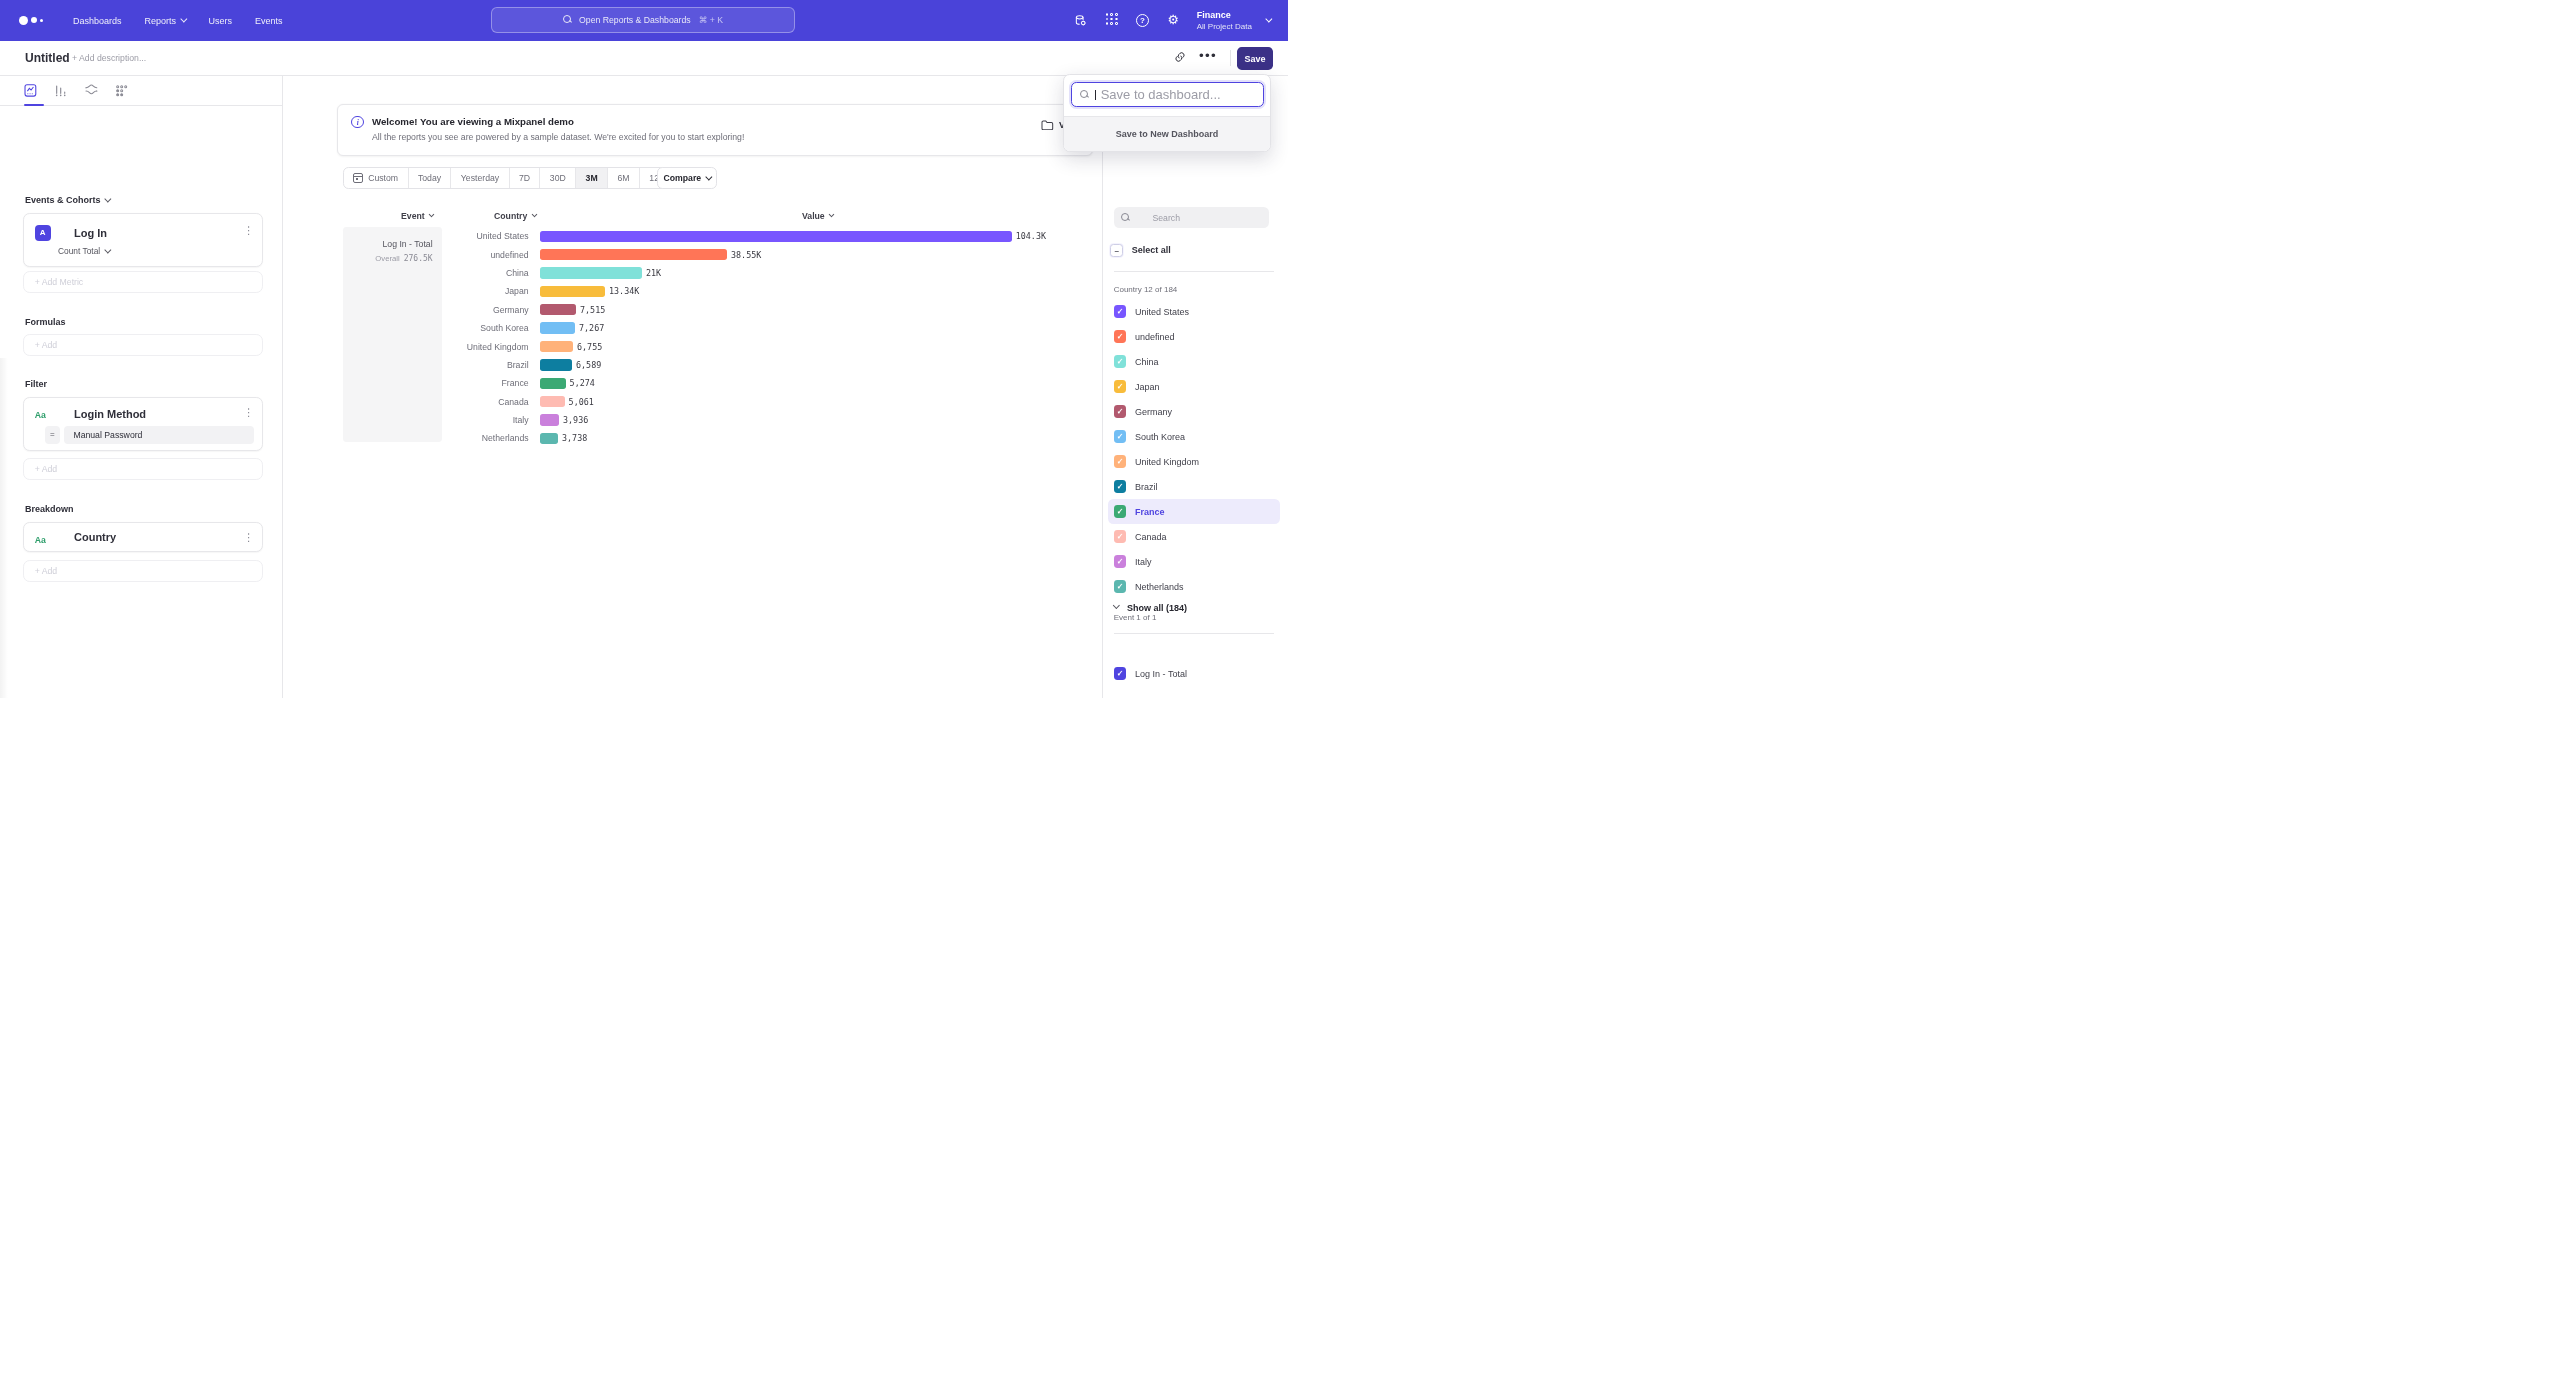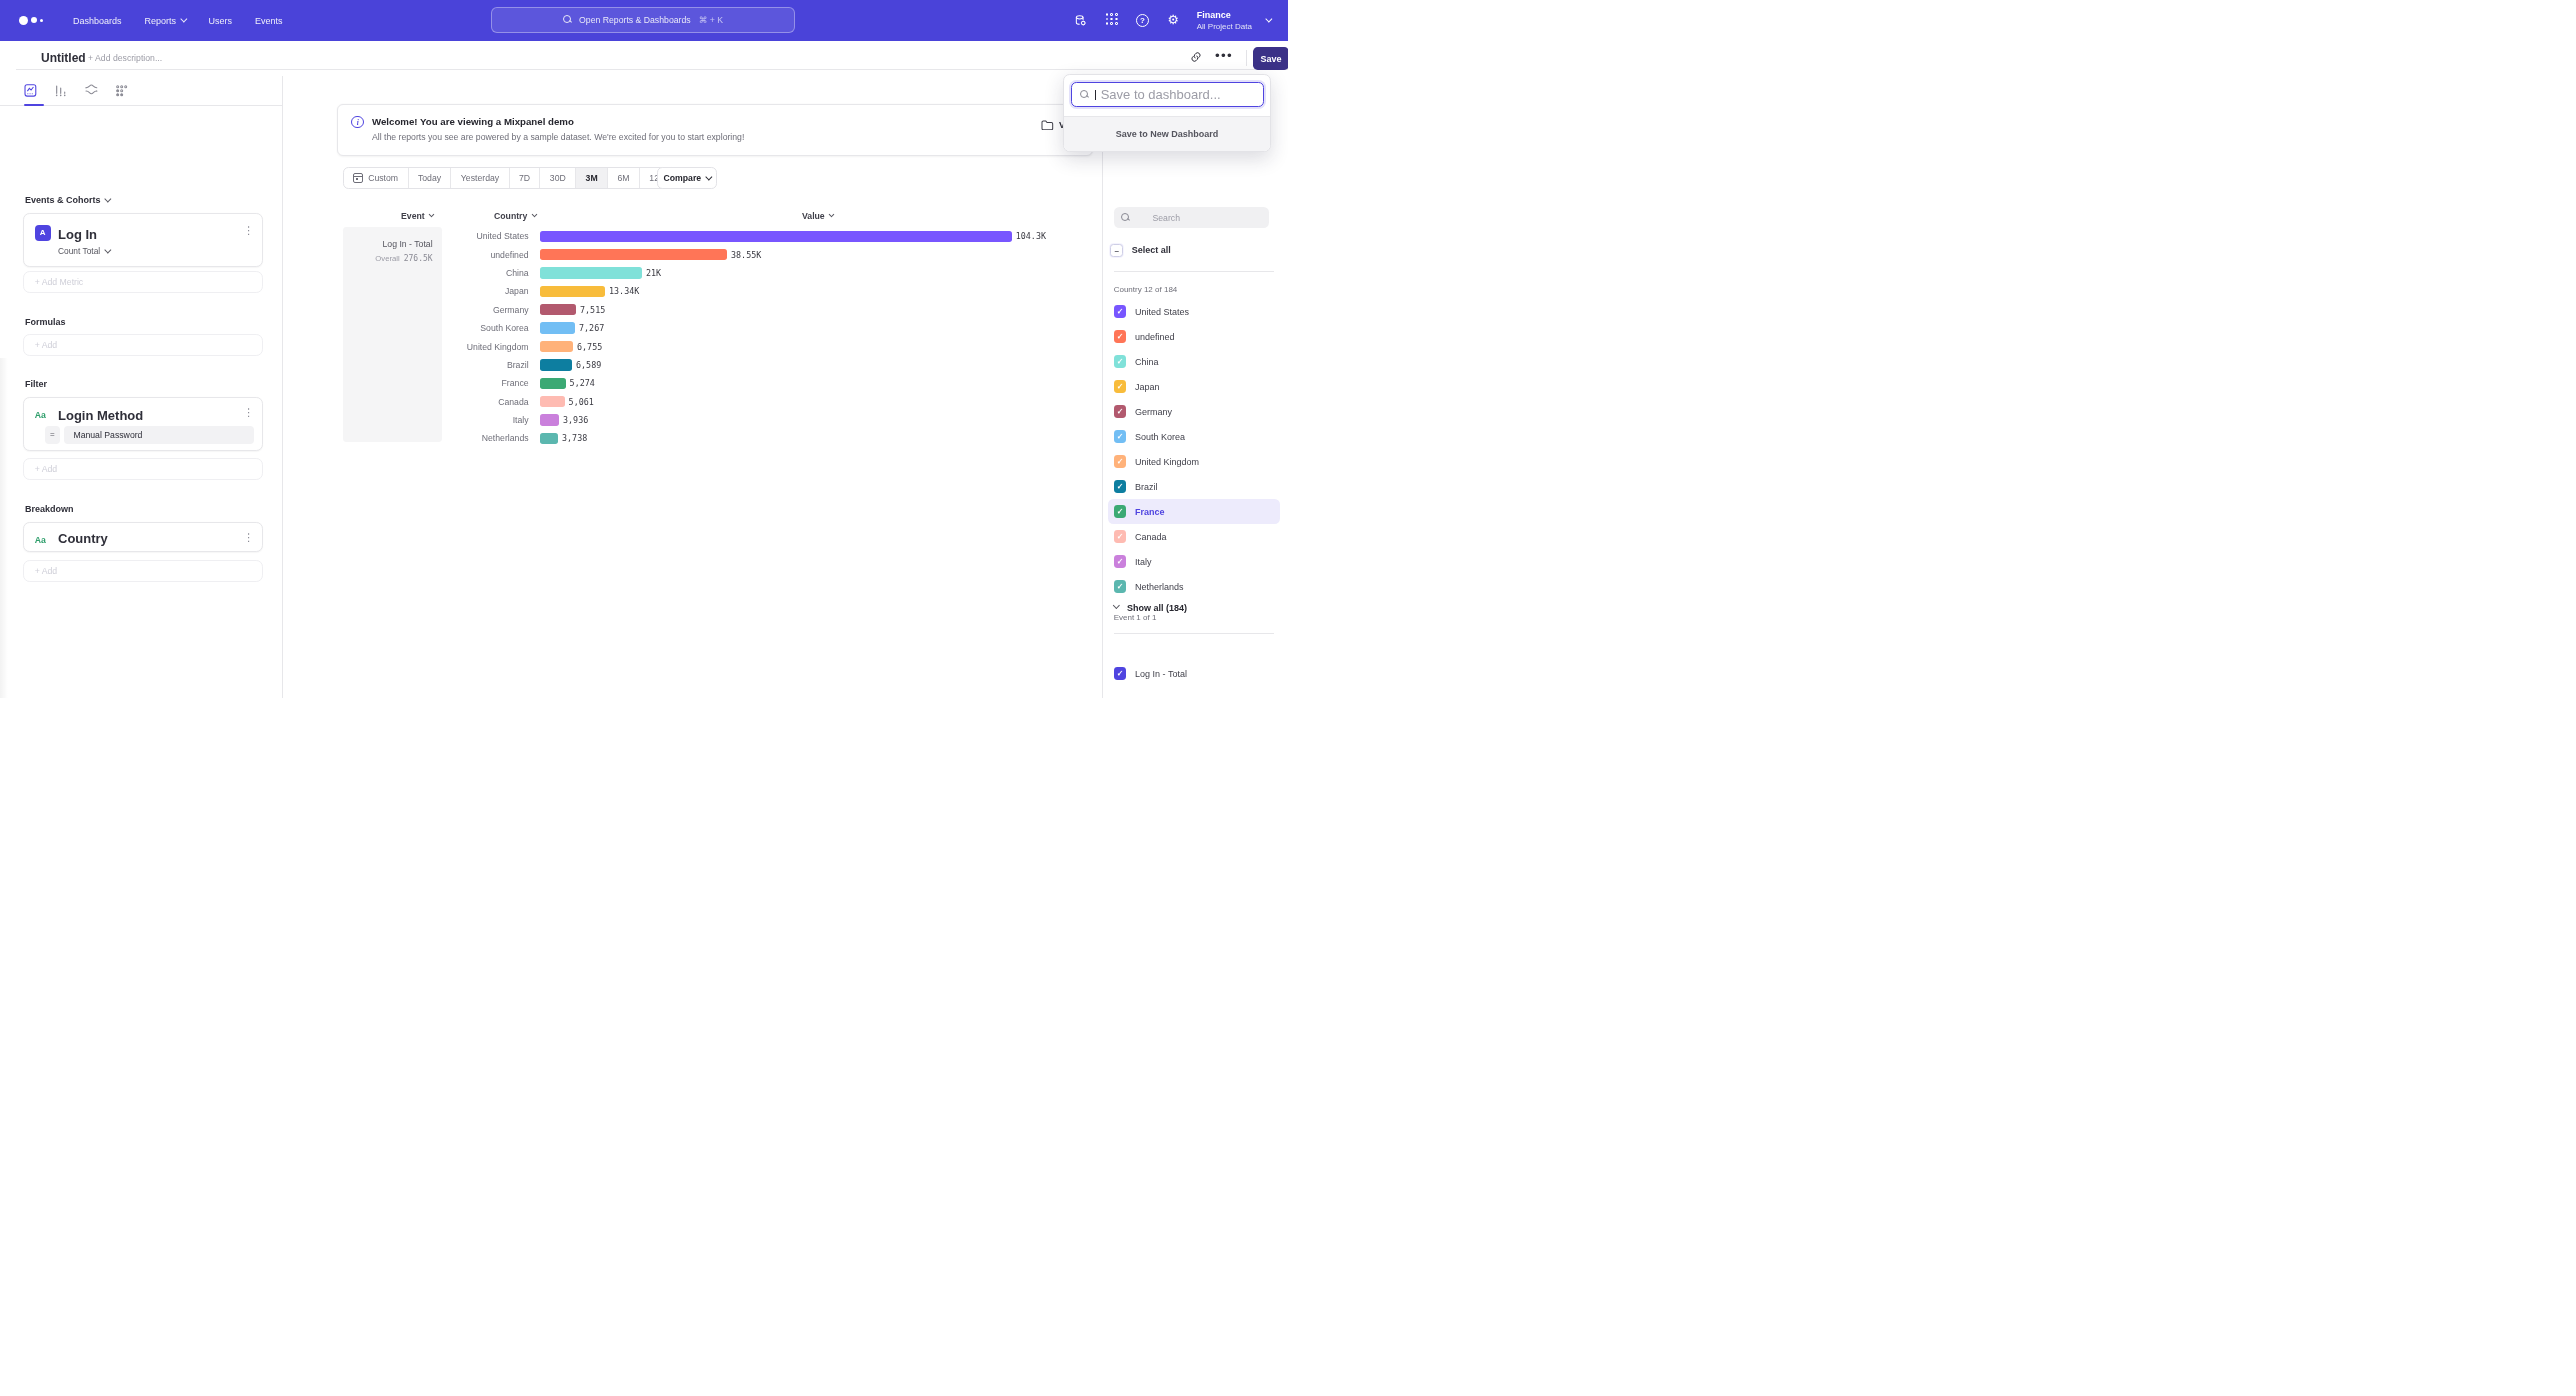--- a/index.html
+++ b/index.html
@@ -25,42 +25,42 @@
   .grid-ico { display:grid; grid-template-columns:repeat(3,2.7px); grid-template-rows:repeat(3,2.7px); gap:2px; }
   .grid-ico span{ width:2.7px;height:2.7px;border:0.8px solid #fff;border-radius:1px; }
   .help-ico { width:13.4px;height:13.4px;border:1.1px solid #fff;border-radius:50%;font-size:8px;display:flex;align-items:center;justify-content:center;font-weight:700;}
   .gear-ico { font-size:12.7px; line-height:1; }
   .proj { margin-right:9.4px; cursor:pointer; }
   .proj .p1 { font-size:9px; font-weight:700; color:#fff; }
   .proj .p2 { font-size:8px; color:#E3E3F6; margin-top:1.3px; }
   .proj-chev { margin-right:17.4px; color:#fff; }
 
   
-  .titlebar { position:absolute; left:16px; top:41px; width:1288px; height:29px; background:#fff; border-bottom:0.7px solid #E7E7EA; }
+  .titlebar { position:absolute; left:0; top:41px; width:1288px; height:35px; background:#fff; border-bottom:0.7px solid #E7E7EA; }
   .title { position:absolute; left:25px; top:10px; font-size:12px; font-weight:700; color:#2F2F39; }
   .adddesc { position:absolute; left:72px; top:12px; font-size:8.7px; color:#9C9CA6; cursor:text; }
   .linkico { position:absolute; left:1174px; top:10px; color:#2F2F39; cursor:pointer; }
   .dots3 { position:absolute; left:1199px; top:6.7px; font-size:13.4px; letter-spacing:1.3px; color:#2F2F39; cursor:pointer; }
   .vdiv { position:absolute; left:1230px; top:9.4px; width:0.7px; height:16px; background:#E3E3E7; }
   .savebtn { position:absolute; left:1237px; top:6px; width:36px; height:23px; background:#3B3187; color:#fff; border:none; border-radius:4.7px; font-size:9px; font-weight:600; cursor:pointer; font-family:inherit; }
 
   
   .sidebar { position:absolute; left:0; top:76px; width:283px; height:623px; background:#fff; border-right:0.7px solid #E7E7EA; }
   .sidebar::after{content:'';position:absolute;left:0;top:282px;bottom:0;width:8px;background:linear-gradient(to right, rgba(0,0,0,0.05), rgba(0,0,0,0));pointer-events:none;}
   .tabs { position:absolute; left:0; top:0; width:100%; height:30px; border-bottom:0.7px solid #E7E7EA; }
   .tab { position:absolute; top:6px; width:17.4px; height:17.4px; display:flex; align-items:center; justify-content:center; cursor:pointer; color:#8A8A94; }
   .tab.active { color:#4F44E0; }
   .tab-underline { position:absolute; left:24px; top:27.5px; width:20px; height:2.7px; border-radius:1.3px; background:#4F44E0; }
   .sec-h { position:absolute; left:25px; font-size:9px; font-weight:700; color:#2F2F39; display:flex; align-items:center; }
   .sec-h .chev{ color:#55555E; }
   .card { position:absolute; left:23px; width:240px; background:#fff; border:0.7px solid #E7E7EA; border-radius:6.7px; box-shadow:0 0.7px 1.3px rgba(0,0,0,0.04); }
   .ghost { position:absolute; left:23px; width:240px; border:0.7px solid #EFEFF2; border-radius:6.7px; color:#CFCFD8; font-size:8.7px; display:flex; align-items:center; padding-left:10.7px; cursor:pointer; background:#fff; }
   .badgeA { position:absolute; left:10.7px; top:10.7px; width:16px; height:16px; border-radius:4px; background:#4F44E0; color:#fff; font-size:8px; font-weight:700; display:flex; align-items:center; justify-content:center; }
   .badgeAa { position:absolute; left:10.7px; top:9.4px; width:17.4px; height:14.8px; color:#2E9E6B; font-size:8.7px; font-weight:700; display:flex; align-items:center; }
-  .cardname { position:absolute; left:34px; top:13.4px; font-size:13px; font-weight:600; color:#2F2F39; }
+  .cardname { position:absolute; left:50px; top:13.4px; font-size:11px; font-weight:600; color:#2F2F39; }
   .kebab { position:absolute; right:8px; top:10.7px; color:#8A8A94; font-size:10.7px; line-height:1; cursor:pointer; }
   .subctl { position:absolute; left:34px; top:32px; font-size:8.4px; color:#55555E; display:flex; align-items:center; cursor:pointer; }
   .opbox { position:absolute; left:21px; top:27.5px; width:14.8px; height:18px; background:#F2F2F4; border-radius:4px; font-size:8px; color:#55555E; display:flex; align-items:center; justify-content:center; cursor:pointer; }
   .valbox { position:absolute; left:40px; top:27.5px; width:190px; height:18px; background:#F2F2F4; border-radius:4px; font-size:8.7px; color:#2F2F39; display:flex; align-items:center; padding-left:9.4px; cursor:pointer; }
 
   
   .banner { position:absolute; left:337px; top:104px; width:756px; height:52px; background:#fff; border:0.7px solid #E7E7EA; border-radius:6px; box-shadow:0 0.7px 2px rgba(0,0,0,0.05); }
   .infoico { position:absolute; left:13.4px; top:10.7px; width:12.7px; height:12.7px; border:1.1px solid #4F44E0; border-radius:50%; color:#4F44E0; font-size:7.4px; font-weight:700; display:flex; align-items:center; justify-content:center; font-family:"Liberation Serif",serif; font-style:italic; }
   .bn-title { position:absolute; left:34px; top:10.7px; font-size:9.7px; font-weight:700; color:#26262E; }
   .bn-sub { position:absolute; left:34px; top:27px; font-size:8.7px; color:#6E6E78; }

